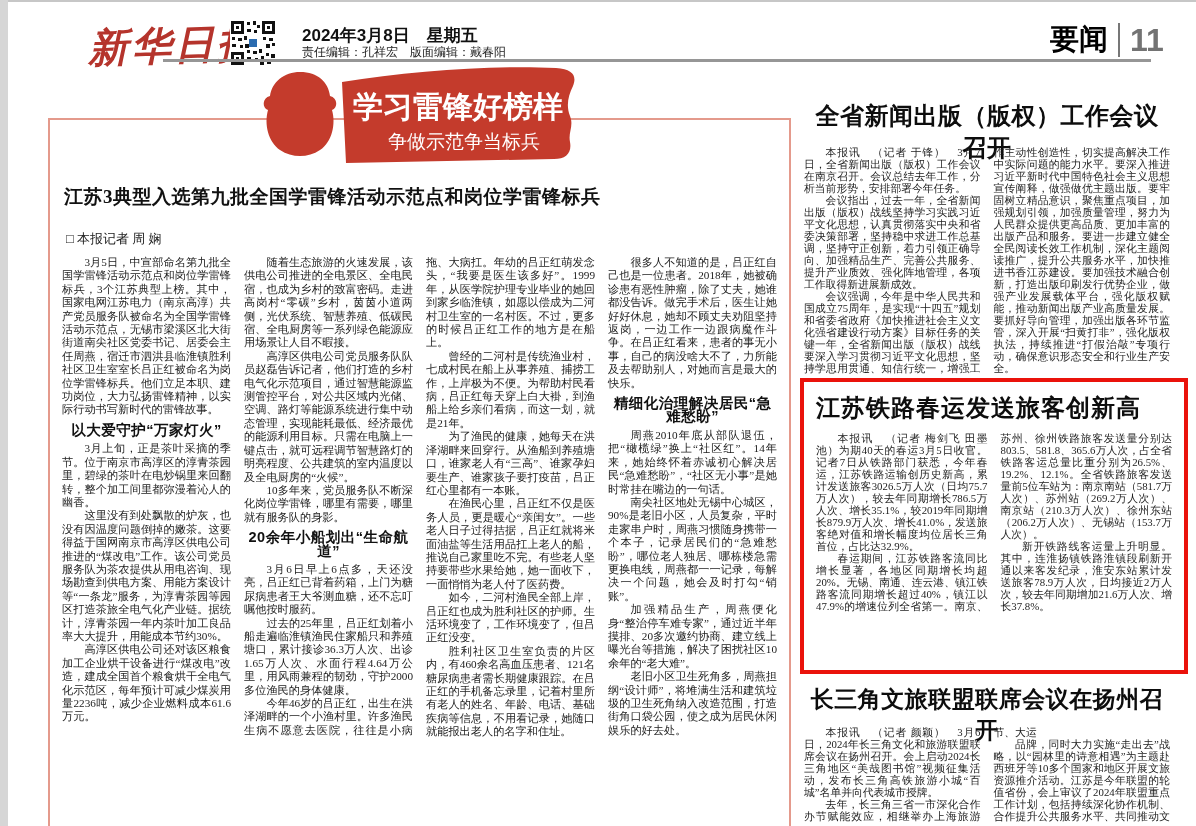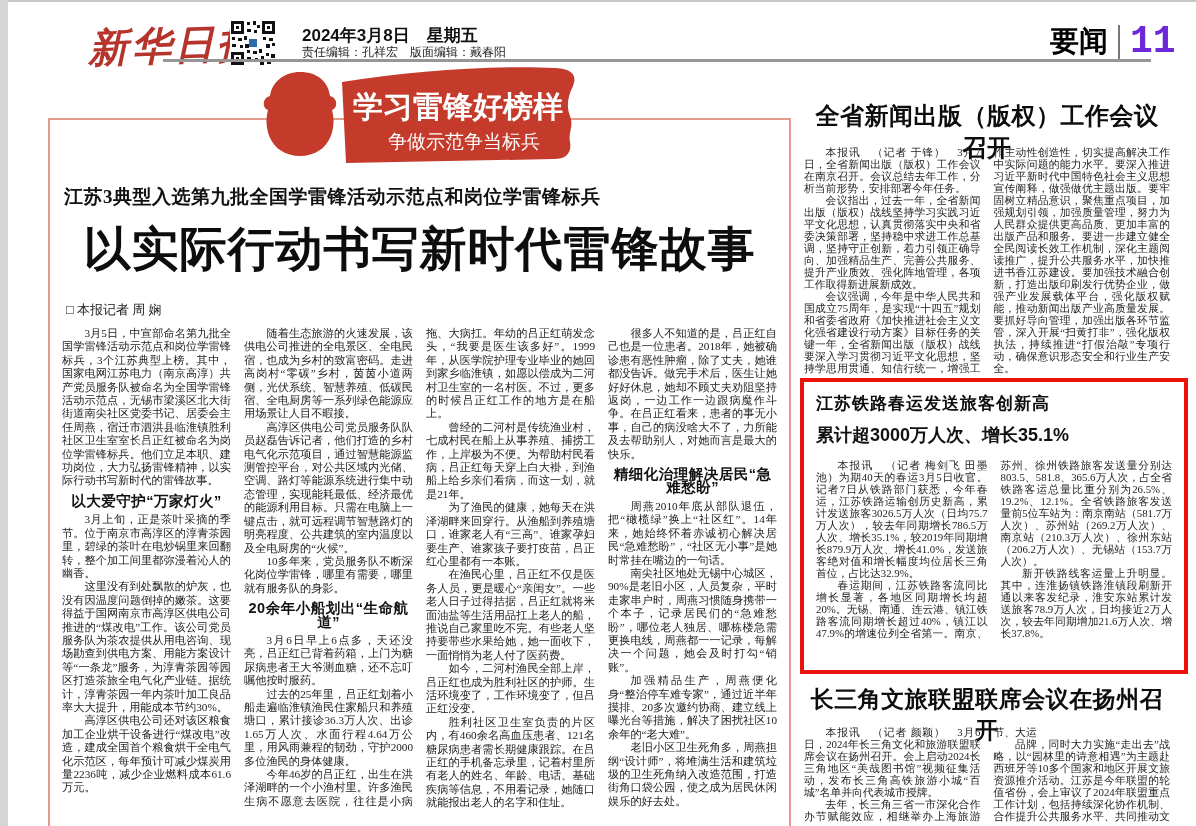--- a/index.html
+++ b/index.html
@@ -13,21 +13,21 @@
             color:#b5342c;letter-spacing:3px;transform:rotate(-2deg);font-family:"DejaVu Serif",serif;}
   .qr{position:absolute;left:230px;top:20px;width:46px;height:46px;}
   .dateline{position:absolute;left:302px;top:24px;font-size:17px;font-weight:bold;
             font-family:"Liberation Sans","DejaVu Sans",sans-serif;color:#111;}
   .editorsline{position:absolute;left:302px;top:44px;font-size:12px;color:#222;
             font-family:"Liberation Sans","DejaVu Sans",sans-serif;}
   .header-rule{position:absolute;left:163px;top:59px;width:988px;height:3px;background:#969696;}
   .section-wrap{position:absolute;top:20px;left:1050px;display:flex;align-items:center;gap:10px;}
   .section-name{font-size:29px;font-weight:900;font-family:"Liberation Serif",serif;color:#000;}
   .section-divider{width:2px;height:34px;background:#777;}
-  .page-number{font-size:38px;font-weight:800;font-family:Liberation Mono, monospace;color:#6d28d9;}
+  .page-number{font-size:32px;font-weight:800;font-family:Liberation Sans, sans-serif;color:#737373;}
 
   
   .lead-box{position:absolute;left:48px;top:118px;width:743px;height:720px;
             border:2px solid #e49a8c;box-sizing:border-box;background:#fff;}
   .banner{position:absolute;left:250px;top:62px;width:334px;height:106px;}
   .kicker{margin:64px 0 8px 14px;font-size:19px;font-weight:bold;letter-spacing:0.5px;color:#111;}
   .headline{text-align:center;font-size:47px;font-weight:900;letter-spacing:1px;margin:4px 0 0;
             font-family:"Liberation Sans","DejaVu Sans",sans-serif;color:#0d0d0d;}
   .byline{margin:20px 0 8px 16px;font-size:13px;color:#222;}
   .lead-body{margin:6px 12px 0;height:486px;column-count:4;column-gap:13px;overflow:hidden;
@@ -37,21 +37,21 @@
            font-size:14.5px;margin:7px 0 5px;letter-spacing:0.5px;color:#111;}
 
   
   .r-body{column-count:2;column-gap:13px;overflow:hidden;font-size:10.8px;line-height:12px;text-align:justify;}
   .pub-title{position:absolute;left:804px;top:100px;width:366px;text-align:center;font-size:24px;font-weight:800;
              font-family:"Liberation Sans","DejaVu Sans",sans-serif;letter-spacing:0.5px;color:#0d0d0d;}
   .pub-body{position:absolute;left:804px;top:146px;width:366px;height:230px;}
 
   .rail-box{position:absolute;left:800px;top:378px;width:388px;height:296px;border:4px solid #ea120b;
             box-sizing:border-box;padding:8px 12px 6px;background:#fff;}
-  .rail-title{font-size:17px;font-weight:800;font-family:"Liberation Sans","DejaVu Sans",sans-serif;
+  .rail-title{font-size:24px;font-weight:800;font-family:"Liberation Sans","DejaVu Sans",sans-serif;
               margin:2px 0 8px;letter-spacing:1px;color:#0d0d0d;}
   .rail-subtitle{font-size:18px;font-weight:700;font-family:"Liberation Sans","DejaVu Sans",sans-serif;
               margin:0 0 12px;color:#111;}
   .rail-body{height:188px;}
 
   .ct-title{position:absolute;left:804px;top:684px;width:366px;text-align:center;font-size:23px;font-weight:800;
             font-family:"Liberation Sans","DejaVu Sans",sans-serif;letter-spacing:0.5px;color:#0d0d0d;}
   .ct-body{position:absolute;left:804px;top:726px;width:366px;height:100px;}
 </style>
 </head>
@@ -112,21 +112,20 @@
   <div class="editorsline">责任编辑：孔祥宏　版面编辑：戴春阳</div>
   <div class="header-rule"></div>
   <div class="section-wrap">
     <span class="section-name">要闻</span>
     <span class="section-divider"></span>
     <span class="page-number">11</span>
   </div>
 
   <div class="lead-box">
     <div class="kicker">江苏3典型入选第九批全国学雷锋活动示范点和岗位学雷锋标兵</div>
-    <div class="headline">以实际行动书写新时代雷锋故事</div>
     <div class="byline">□ 本报记者 周 娴</div>
     <div class="lead-body">
         <p class="para">3月5日，中宣部命名第九批全国学雷锋活动示范点和岗位学雷锋标兵，3个江苏典型上榜。其中，国家电网江苏电力（南京高淳）共产党员服务队被命名为全国学雷锋活动示范点，无锡市梁溪区北大街街道南尖社区党委书记、居委会主任周燕，宿迁市泗洪县临淮镇胜利社区卫生室室长吕正红被命名为岗位学雷锋标兵。他们立足本职、建功岗位，大力弘扬雷锋精神，以实际行动书写新时代的雷锋故事。</p>
         <div class="subhead">以大爱守护“万家灯火”</div>
         <p class="para">3月上旬，正是茶叶采摘的季节。位于南京市高淳区的淳青茶园里，碧绿的茶叶在电炒锅里来回翻转，整个加工间里都弥漫着沁人的幽香。</p>
         <p class="para">这里没有到处飘散的炉灰，也没有因温度问题倒掉的嫩茶。这要得益于国网南京市高淳区供电公司推进的“煤改电”工作。该公司党员服务队为茶农提供从用电咨询、现场勘查到供电方案、用能方案设计等“一条龙”服务，为淳青茶园等园区打造茶旅全电气化产业链。据统计，淳青茶园一年内茶叶加工良品率大大提升，用能成本节约30%。</p>
         <p class="para">高淳区供电公司还对该区粮食加工企业烘干设备进行“煤改电”改造，建成全国首个粮食烘干全电气化示范区，每年预计可减少煤炭用量2236吨，减少企业燃料成本61.6万元。</p>
         <p class="para">随着生态旅游的火速发展，该供电公司推进的全电景区、全电民宿，也成为乡村的致富密码。走进高岗村“零碳”乡村，茵茵小道两侧，光伏系统、智慧养殖、低碳民宿、全电厨房等一系列绿色能源应用场景让人目不暇接。</p>
         <p class="para">高淳区供电公司党员服务队队员赵磊告诉记者，他们打造的乡村电气化示范项目，通过智慧能源监测管控平台，对公共区域内光储、空调、路灯等能源系统进行集中动态管理，实现能耗最低、经济最优的能源利用目标。只需在电脑上一键点击，就可远程调节智慧路灯的明亮程度、公共建筑的室内温度以及全电厨房的“火候”。</p>
         <p class="para">10多年来，党员服务队不断深化岗位学雷锋，哪里有需要，哪里就有服务队的身影。</p>
@@ -159,21 +158,20 @@
 
   <div class="pub-title">全省新闻出版（版权）工作会议召开</div>
   <div class="pub-body r-body">
       <p class="para">本报讯　（记者 于锋）　3月7日，全省新闻出版（版权）工作会议在南京召开。会议总结去年工作，分析当前形势，安排部署今年任务。</p>
       <p class="para">会议指出，过去一年，全省新闻出版（版权）战线坚持学习实践习近平文化思想，认真贯彻落实中央和省委决策部署，坚持稳中求进工作总基调，坚持守正创新，着力引领正确导向、加强精品生产、完善公共服务、提升产业质效、强化阵地管理，各项工作取得新进展新成效。</p>
       <p class="para">会议强调，今年是中华人民共和国成立75周年，是实现“十四五”规划和省委省政府《加快推进社会主义文化强省建设行动方案》目标任务的关键一年，全省新闻出版（版权）战线要深入学习贯彻习近平文化思想，坚持学思用贯通、知信行统一，增强工作主动性创造性，切实提高解决工作中实际问题的能力水平。要深入推进习近平新时代中国特色社会主义思想宣传阐释，做强做优主题出版。要牢固树立精品意识，聚焦重点项目，加强规划引领，加强质量管理，努力为人民群众提供更高品质、更加丰富的出版产品和服务。要进一步建立健全全民阅读长效工作机制，深化主题阅读推广，提升公共服务水平，加快推进书香江苏建设。要加强技术融合创新，打造出版印刷发行优势企业，做强产业发展载体平台，强化版权赋能，推动新闻出版产业高质量发展。要抓好导向管理，加强出版各环节监管，深入开展“扫黄打非”，强化版权执法，持续推进“打假治敲”专项行动，确保意识形态安全和行业生产安全。</p>
     </div>
 
   <div class="rail-box">
     <div class="rail-title">江苏铁路春运发送旅客创新高</div>
-    <div class="rail-subtitle">累计超3000万人次、增长35.1%</div>
     <div class="rail-body r-body">
         <p class="para">本报讯　（记者 梅剑飞 田墨池）为期40天的春运3月5日收官。记者7日从铁路部门获悉，今年春运，江苏铁路运输创历史新高，累计发送旅客3026.5万人次（日均75.7万人次），较去年同期增长786.5万人次、增长35.1%，较2019年同期增长879.9万人次、增长41.0%，发送旅客绝对值和增长幅度均位居长三角首位，占比达32.9%。</p>
         <p class="para">春运期间，江苏铁路客流同比增长显著，各地区同期增长均超20%。无锡、南通、连云港、镇江铁路客流同期增长超过40%，镇江以47.9%的增速位列全省第一。南京、苏州、徐州铁路旅客发送量分别达803.5、581.8、365.6万人次，占全省铁路客运总量比重分别为26.5%、19.2%、12.1%。全省铁路旅客发送量前5位车站为：南京南站（581.7万人次）、苏州站（269.2万人次）、南京站（210.3万人次）、徐州东站（206.2万人次）、无锡站（153.7万人次）。</p>
         <p class="para">新开铁路线客运量上升明显。其中，连淮扬镇铁路淮镇段刷新开通以来客发纪录，淮安东站累计发送旅客78.9万人次，日均接近2万人次，较去年同期增加21.6万人次、增长37.8%。</p>
       </div>
   </div>
 
   <div class="ct-title">长三角文旅联盟联席会议在扬州召开</div>
   <div class="ct-body r-body">
       <p class="para">本报讯　（记者 颜颖）　3月6日，2024年长三角文化和旅游联盟联席会议在扬州召开。会上启动2024长三角地区“美哉图书馆”视频征集活动，发布长三角高铁旅游小城“百城”名单并向代表城市授牌。</p>

